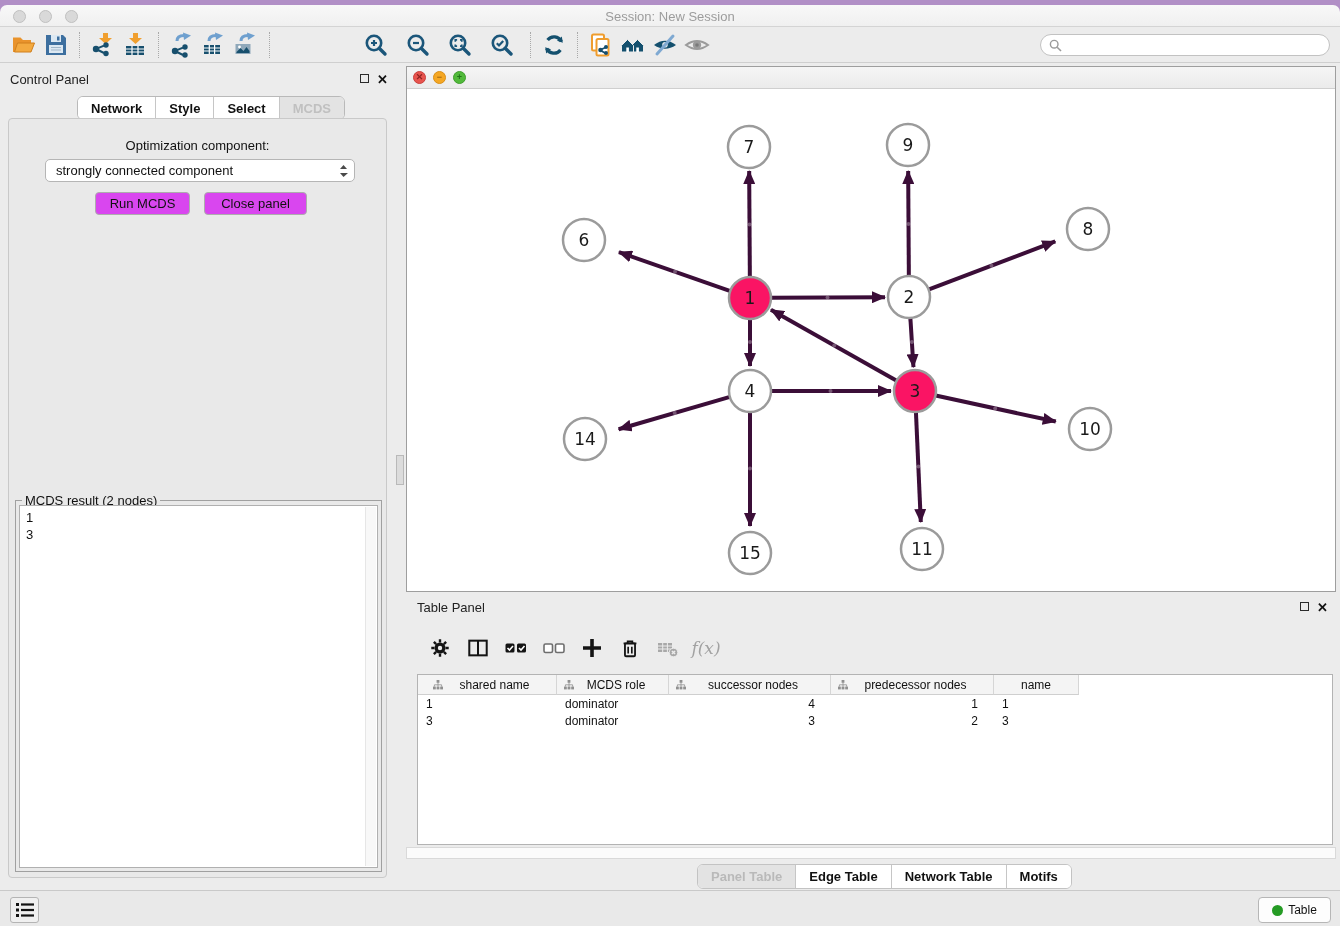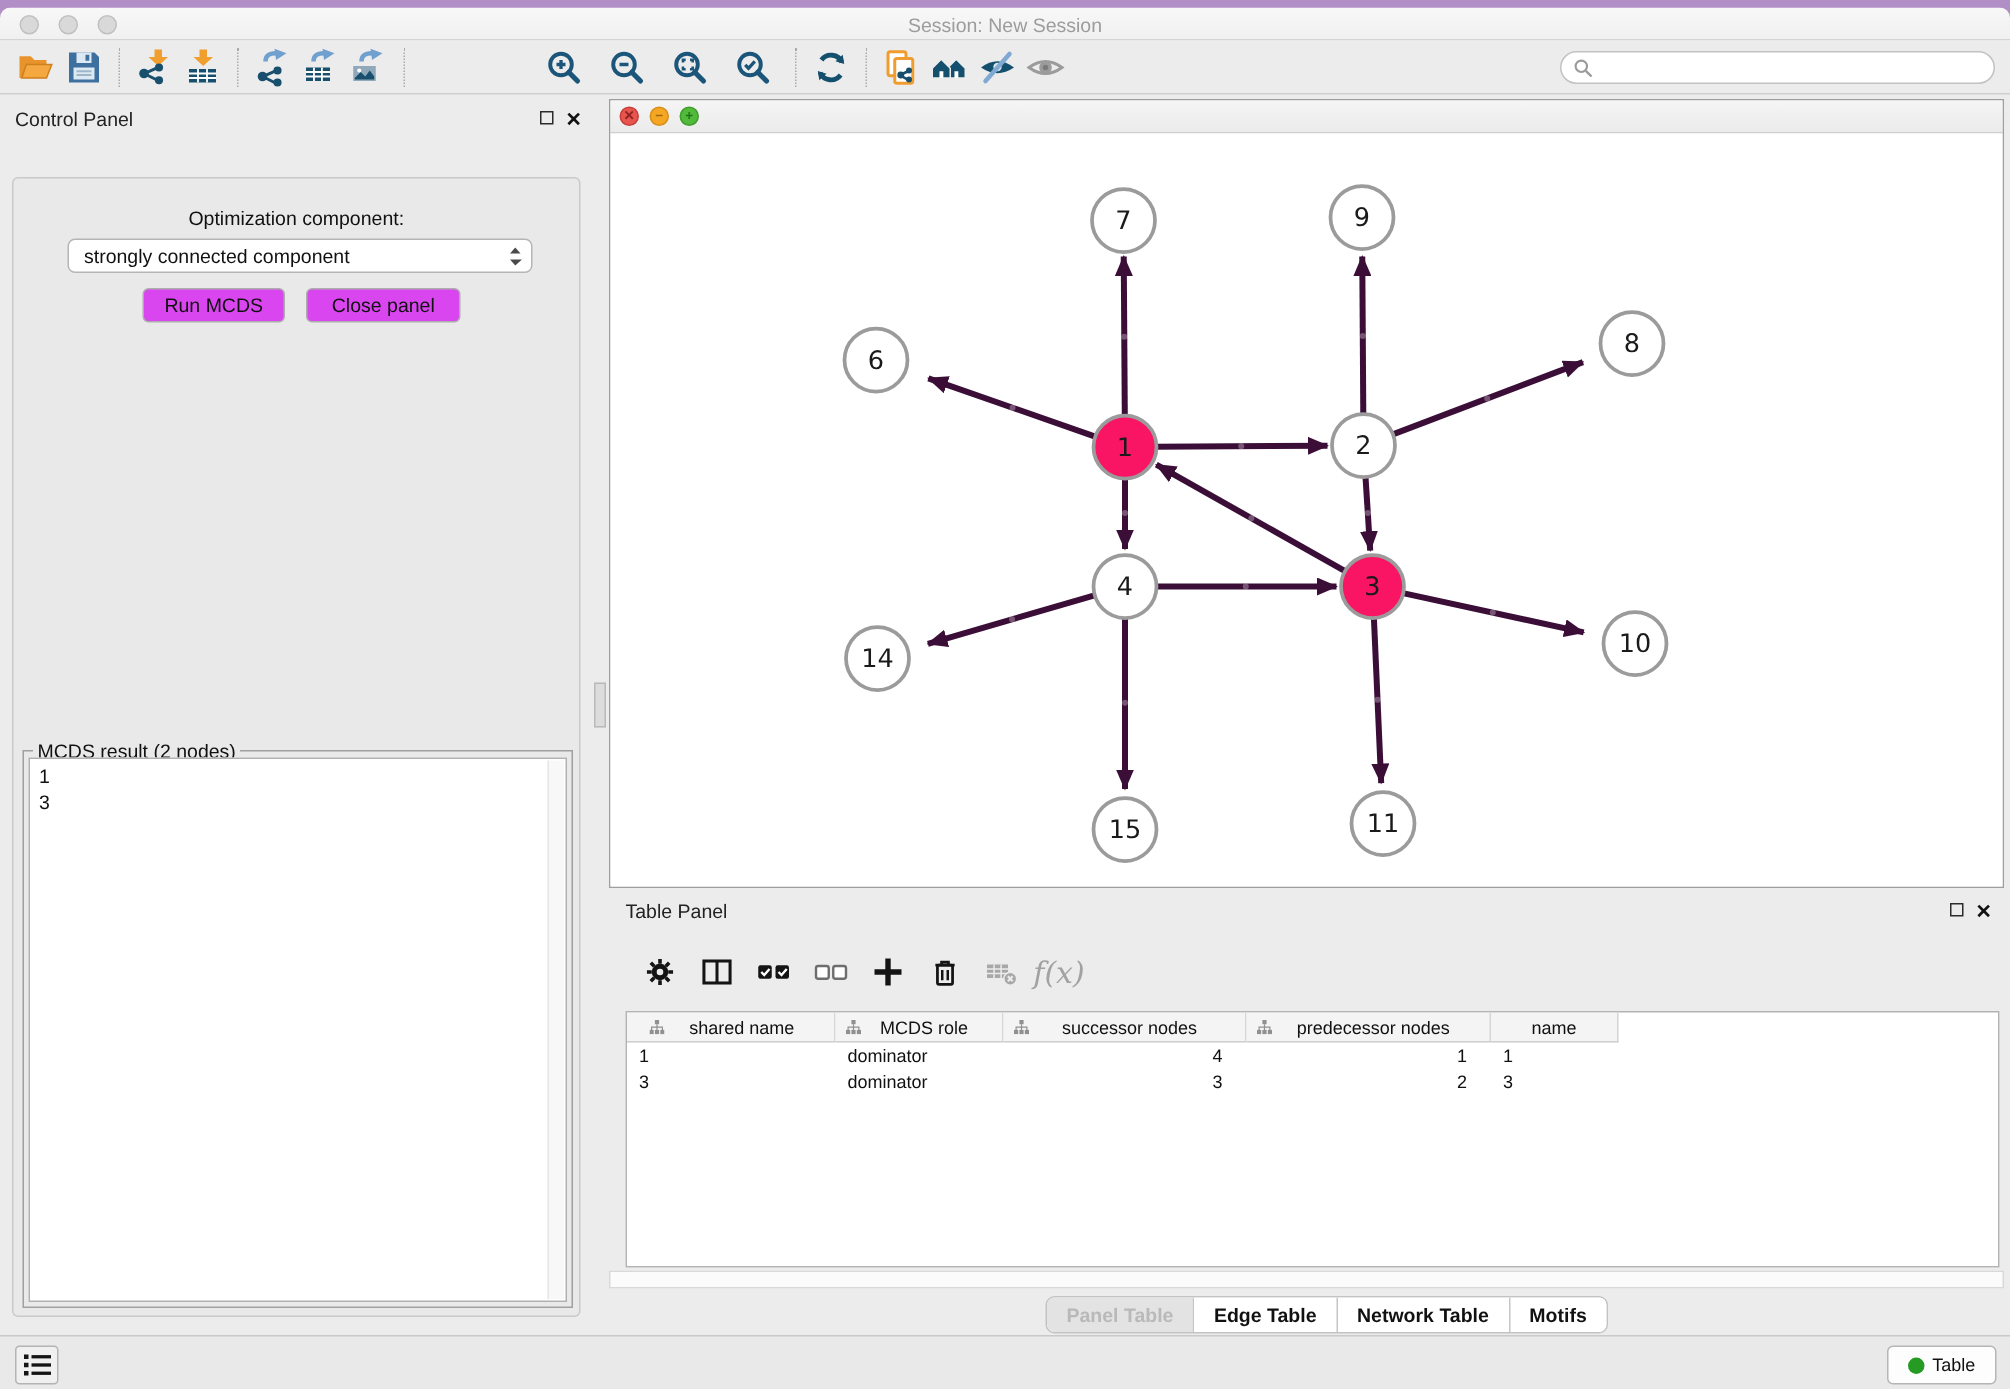--- a/index.html
+++ b/index.html
@@ -52,21 +52,21 @@
   #net-titlebar{position:absolute;left:0;top:0;right:0;height:21px;background:linear-gradient(#f5f5f5,#ebebeb);border-bottom:1px solid #cfcfcf;}
   .mini-light{position:absolute;top:4px;width:13px;height:13px;border-radius:50%;box-sizing:border-box;
               display:flex;align-items:center;justify-content:center;font-size:9px;font-weight:bold;line-height:9px;}
   #net-title{position:absolute;left:0;right:0;top:3px;text-align:center;font-size:13px;color:#1a1a1a;}
   #net-canvas{position:absolute;left:0;top:22px;right:0;bottom:0;background:#fff;}
   
   #tp-title{position:absolute;left:417px;top:600px;font-size:13px;color:#222;}
   #tp-float{left:1300px;top:602px;} #tp-close{left:1317px;top:601px;}
   #tp-toolbar{position:absolute;left:421px;top:630px;height:36px;display:flex;align-items:center;}
   .tpi{width:26px;height:26px;display:flex;align-items:center;justify-content:center;margin:0 6px;flex:0 0 auto;}
-  #fx-icon{font-family:"DejaVu Serif",serif;font-style:italic;font-size:20px;color:#a2a2a2;}
+  #fx-icon{font-family:"DejaVu Serif",serif;font-style:italic;font-size:17px;color:#a2a2a2;}
   #tp-table{position:absolute;left:417px;top:674px;width:916px;height:171px;background:#fff;border:1px solid #b3b3b3;box-sizing:border-box;overflow:hidden;}
   #tp-head{display:flex;height:20px;}
   .th{background:#f4f4f4;border-right:1px solid #d6d6d6;border-bottom:1px solid #cfcfcf;display:flex;align-items:center;
       font-size:12px;color:#111;box-sizing:border-box;position:relative;}
   .th .hicon{margin-left:7px;flex:0 0 auto;display:flex;}
   .th .hlabel{flex:1;text-align:center;padding-right:10px;}
   .th.no-icon .hlabel{padding:0;}
   .tr{display:flex;height:17px;align-items:center;font-size:12px;color:#111;}
   .td{box-sizing:border-box;}
   .c0{width:139px;padding-left:8px;} .c1{width:112px;padding-left:8px;}
@@ -249,20 +249,26 @@
           </svg>
         </span>
       <input id="search-input" value="" style="">
     </span>
   </div>
 
   <div id="cp-title">Control Panel</div>
   <span class="win-float" id="cp-float"></span>
   <span class="win-close" id="cp-close">✕</span>
 
+  <div id="cp-tabs">
+    <div class="cp-tab">Network</div>
+    <div class="cp-tab">Style</div>
+    <div class="cp-tab">Select</div>
+    <div class="cp-tab active">MCDS</div>
+  </div>
 
   <div id="cp-inner">
     <div id="opt-label">Optimization component:</div>
     <div id="criterion-select">
       <span class="sel-text">strongly connected component</span>
       <span style="display:flex">
           <svg width="9" height="14" viewBox="0 0 9 14">
             <path d="M4.5 1L8 5H1z" fill="#4a4a4a"></path>
             <path d="M4.5 13L1 9h8z" fill="#4a4a4a"></path>
           </svg>

